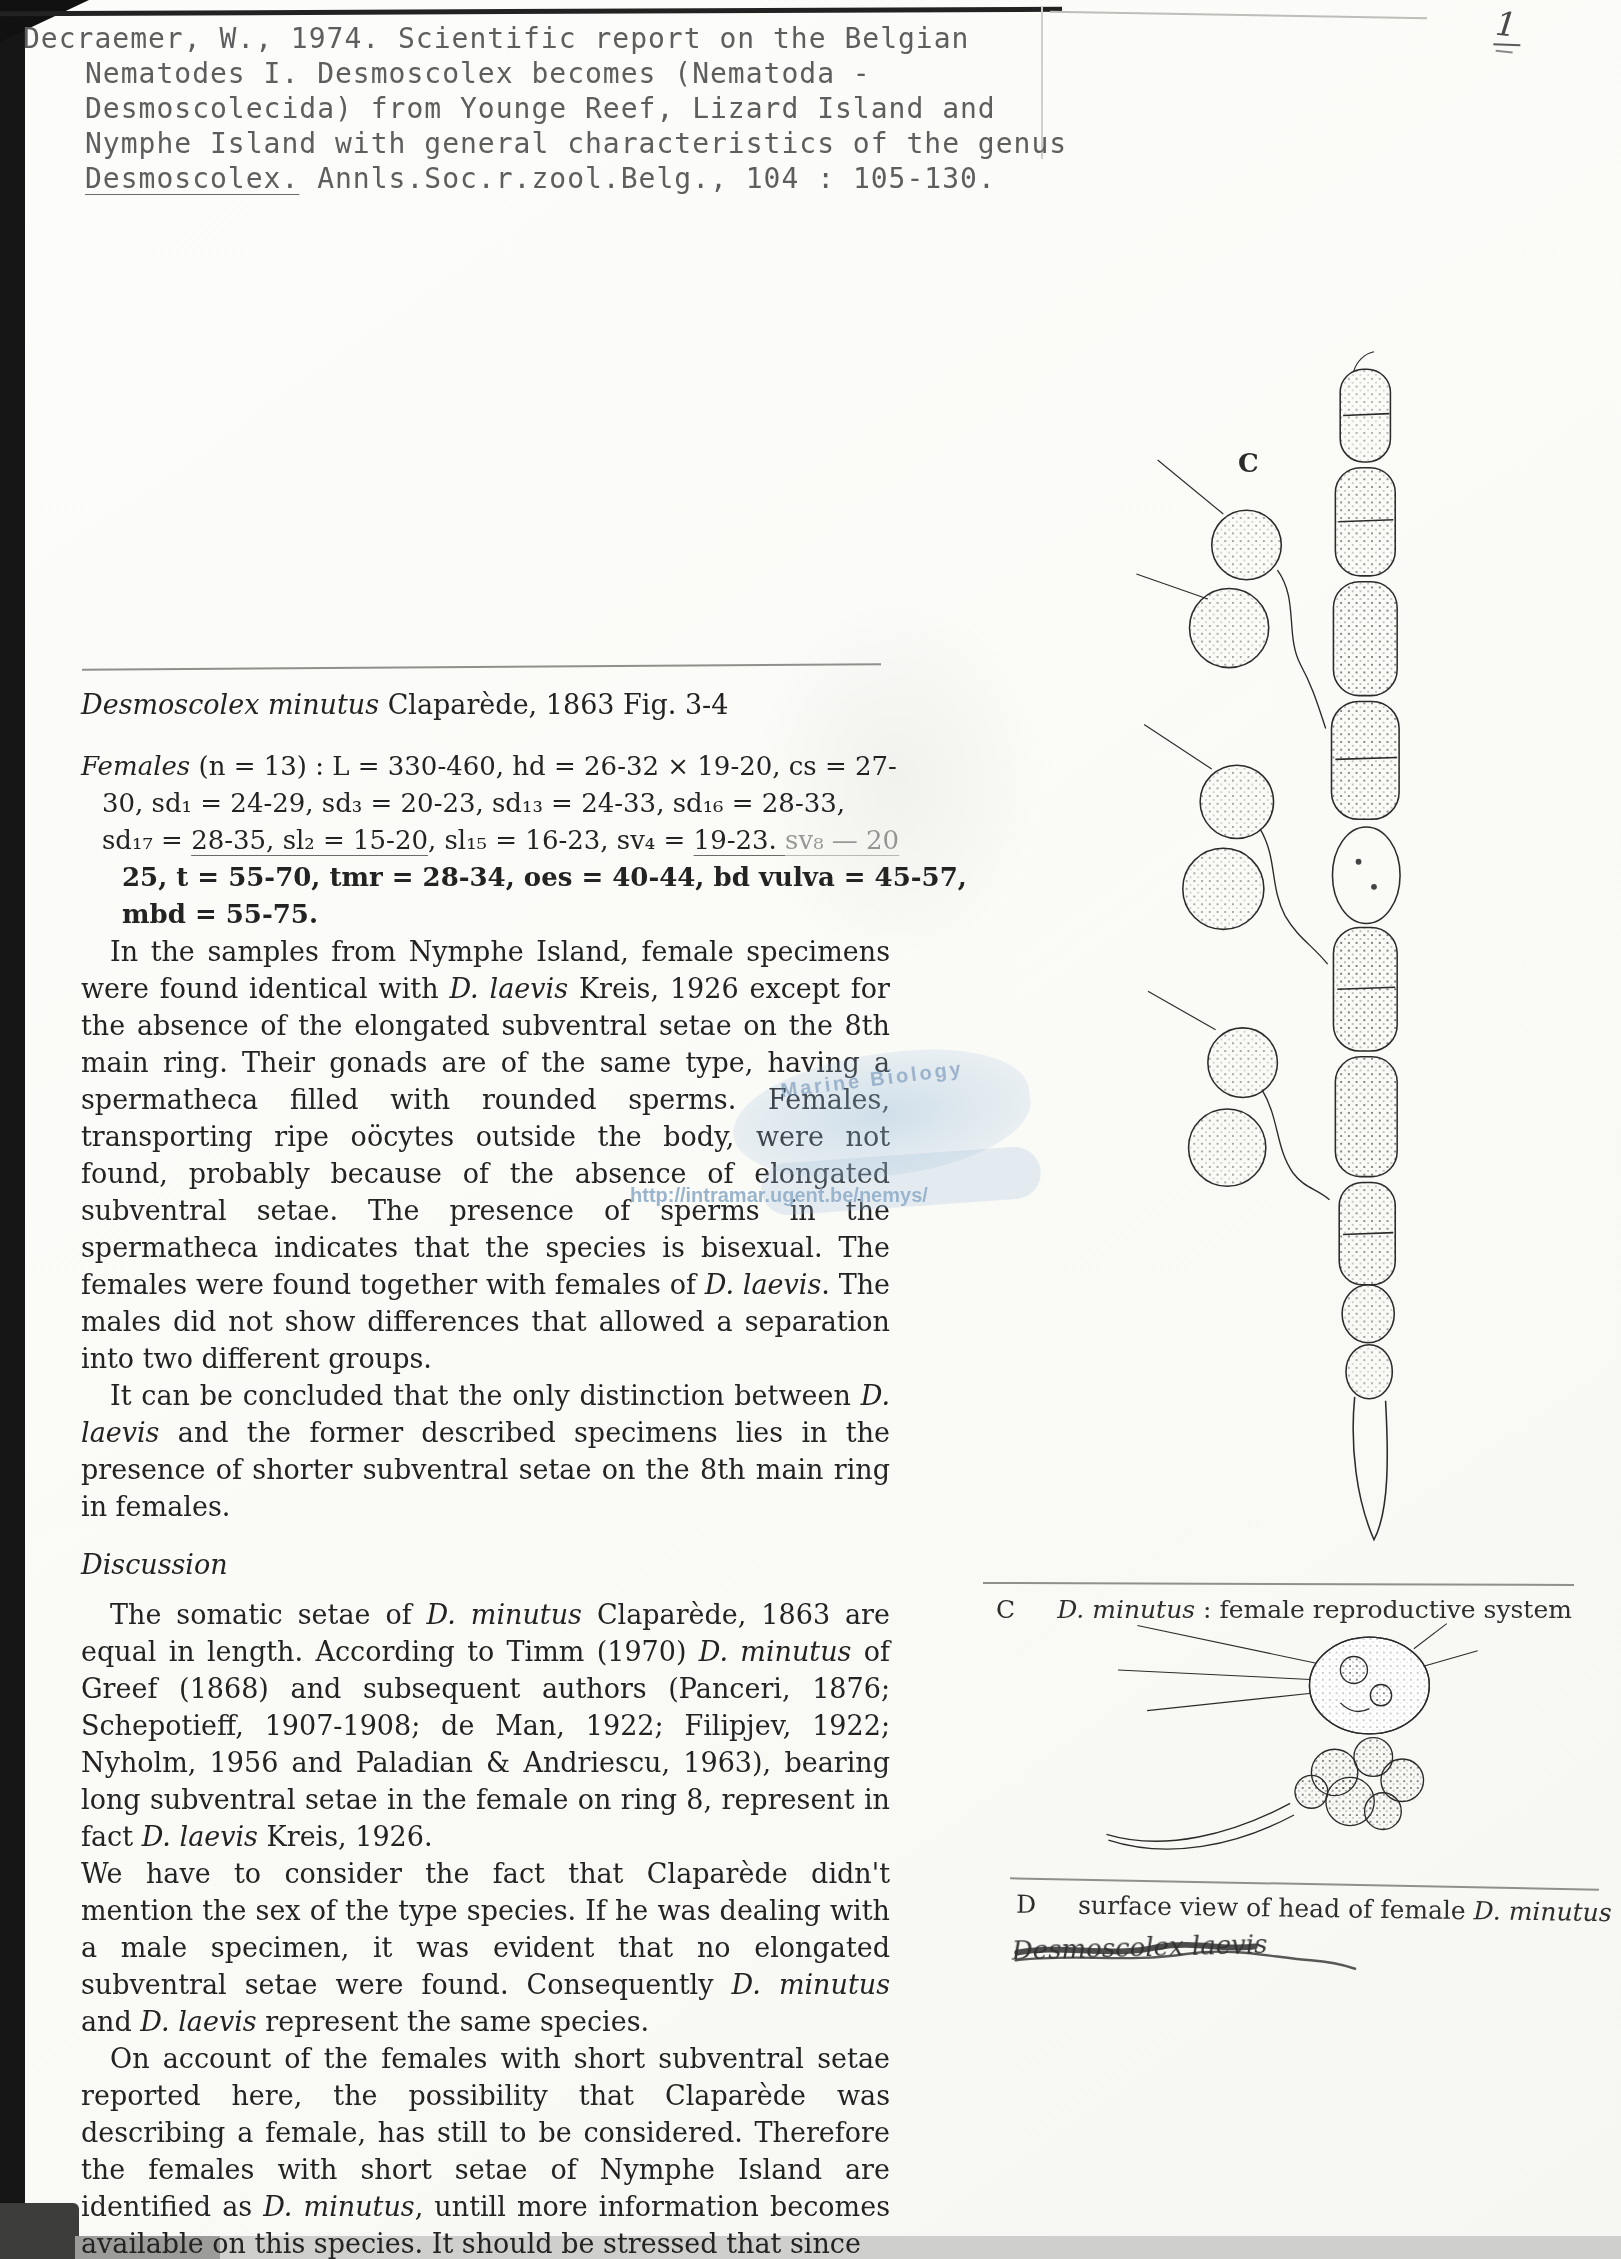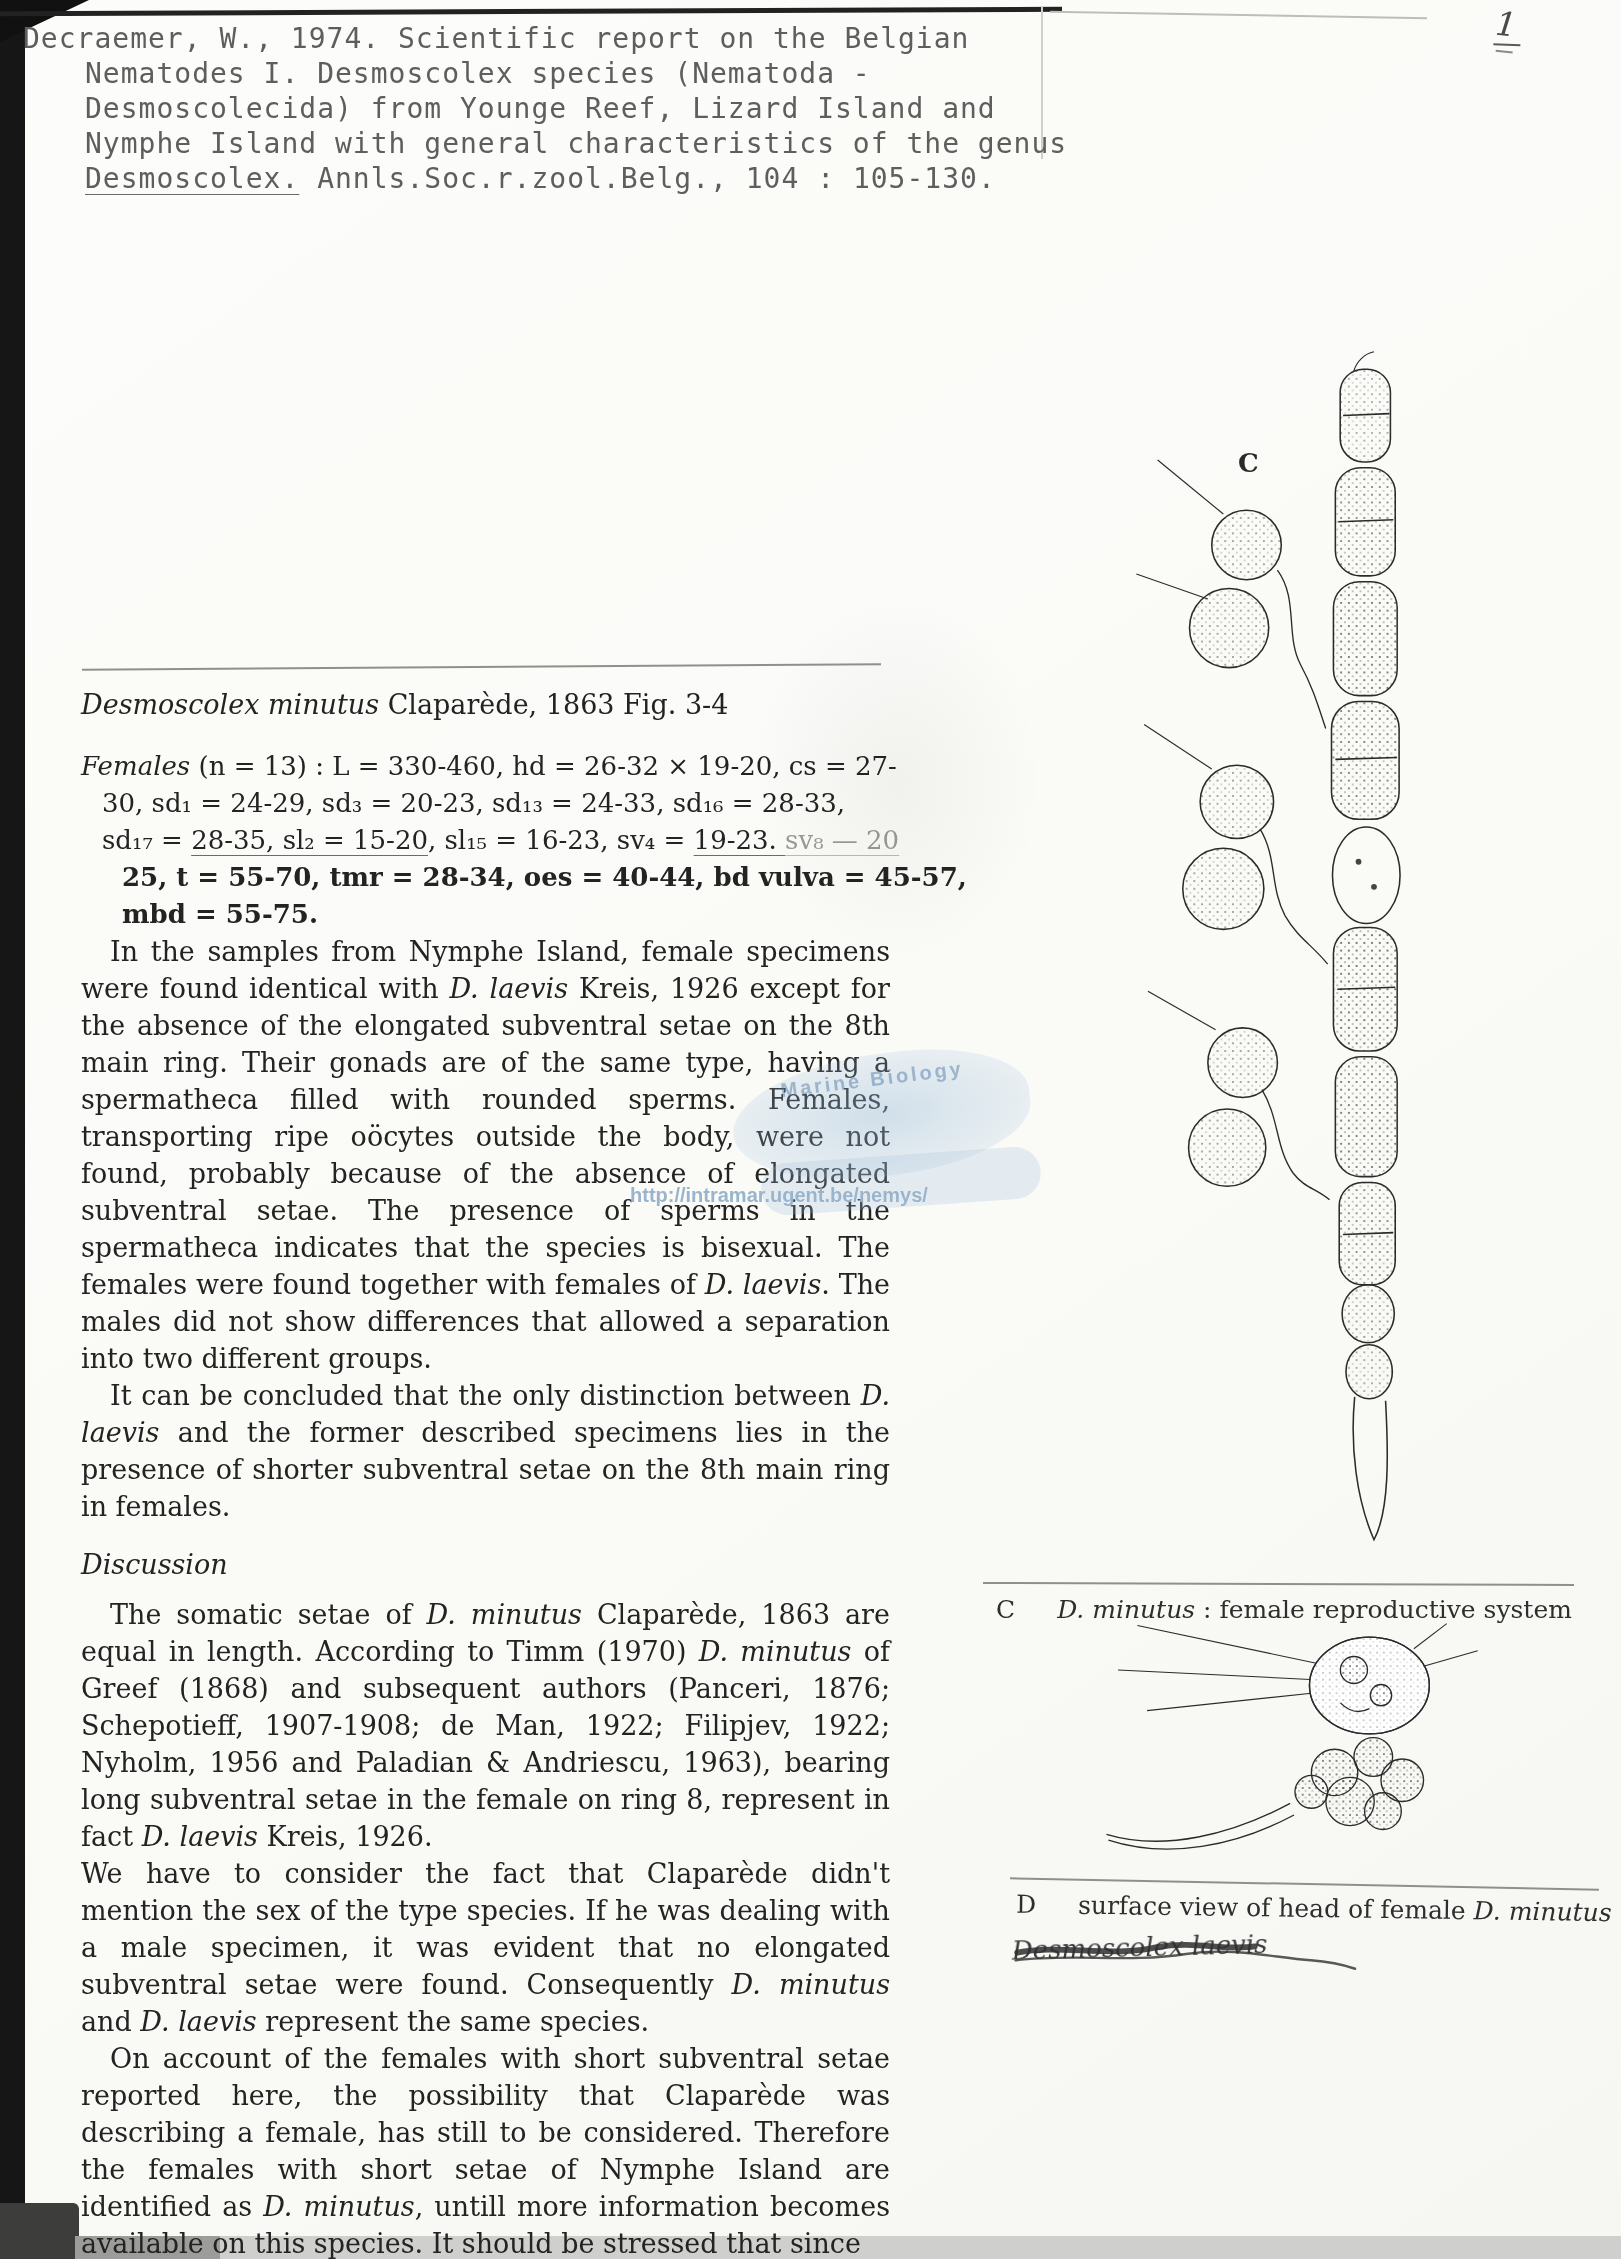--- a/index.html
+++ b/index.html
@@ -86,21 +86,21 @@
   <div class="edge-top"></div>
   <div class="edge-top-right"></div>
   <div class="slip-edge"></div>
   <div class="smudge"></div>
   <div class="bottom-band"></div>
   <div class="bottom-corner"></div>
   <div class="bottom-grey"></div>
 
   <div class="citation">
     <div class="cline"><span>Decraemer, W., 1974.  Scientific report on the Belgian</span></div>
-    <div class="cline ind"><span>Nematodes I.  Desmoscolex species (Nematoda -</span></div>
+    <div class="cline ind"><span>Nematodes I.  Desmoscolex becomes (Nematoda -</span></div>
     <div class="cline ind"><span>Desmoscolecida) from Younge Reef, Lizard Island and</span></div>
     <div class="cline ind"><span>Nymphe Island with general characteristics of the genus</span></div>
     <div class="cline ind"><span class="un">Desmoscolex.</span><span>  Annls.Soc.r.zool.Belg., 104 : 105-130.</span></div>
   </div>
 
   <div class="pagenum">
     <span>1</span>
     <div class="dash1"></div>
     <div class="dash2"></div>
   </div>

